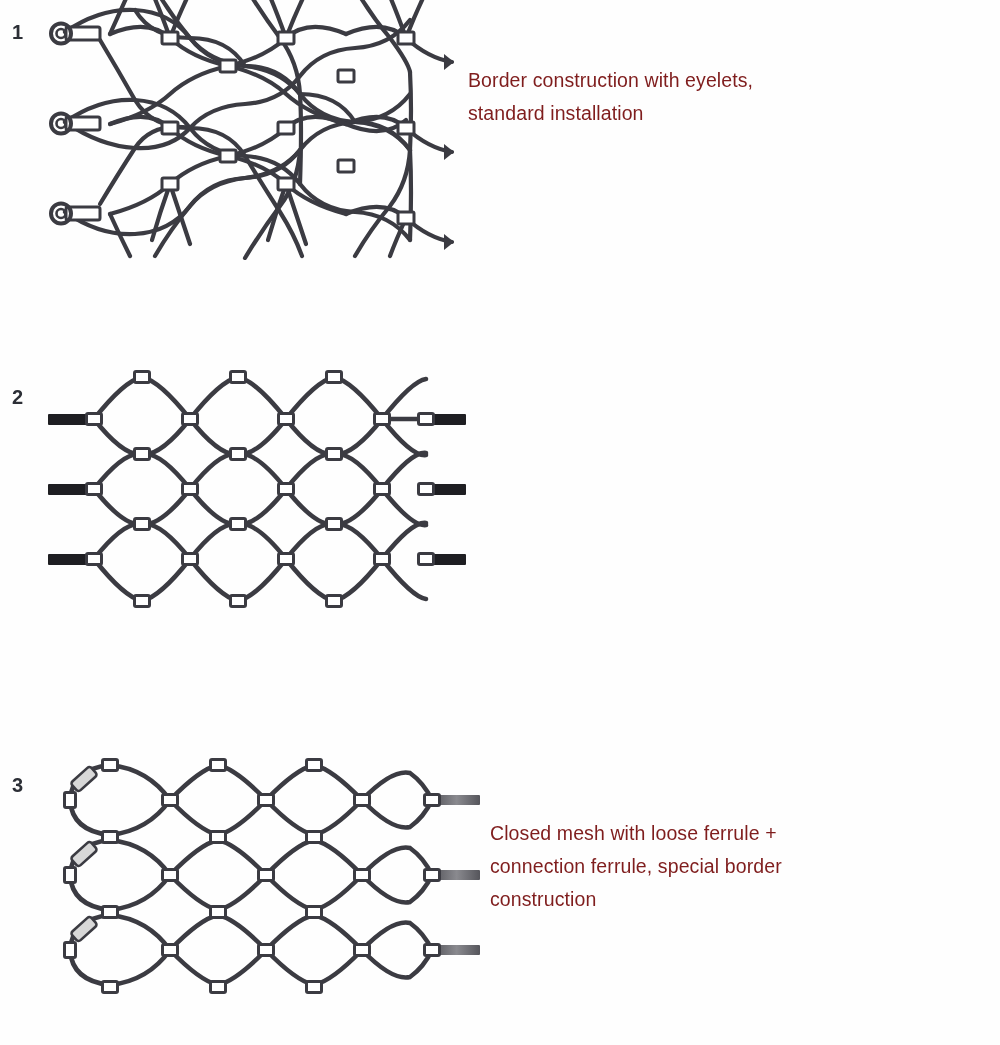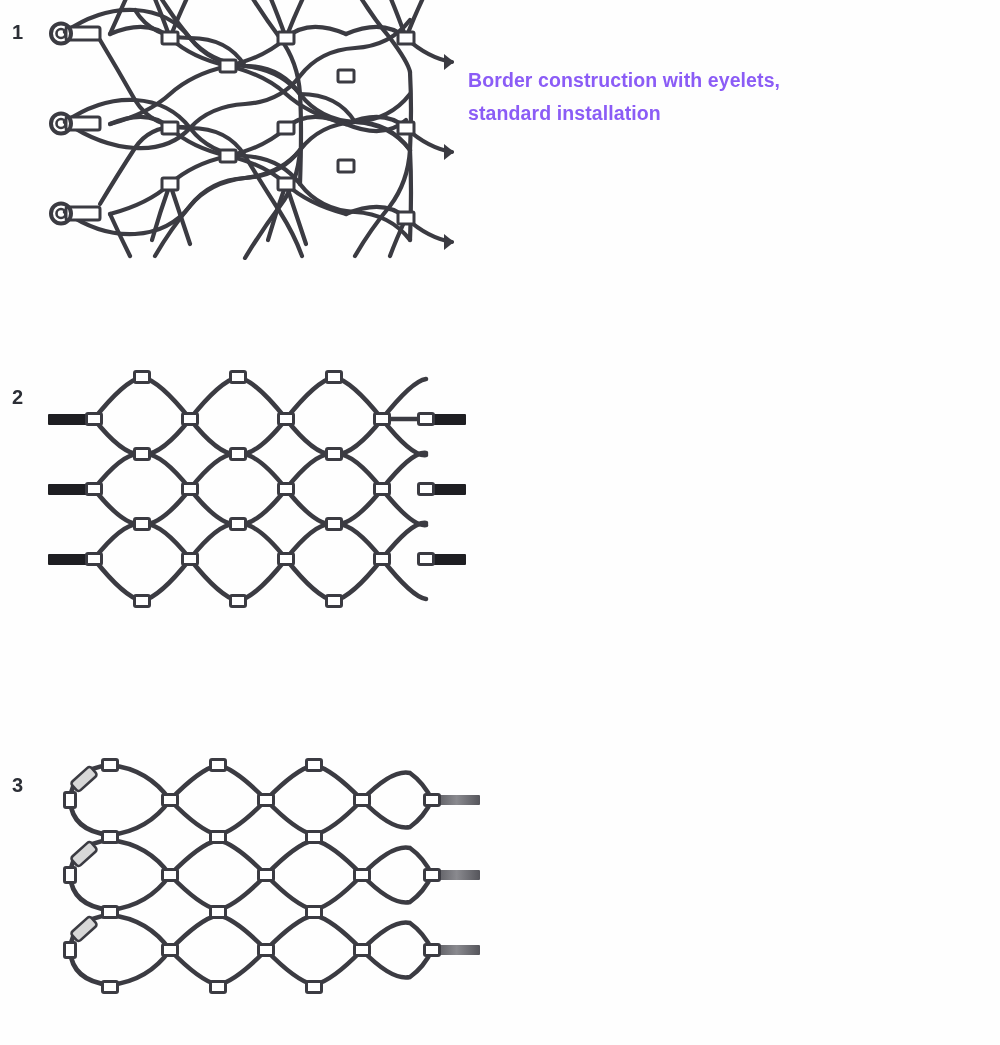--- a/index.html
+++ b/index.html
@@ -45,26 +45,26 @@
 
   .figure {
     position: absolute;
     left: 40px;
     top: 0px;
   }
   .figure svg { display: block; }
 
   .caption {
     position: absolute;
-    color: #8b5cf6;
+    color: #7f1d1d;
     font-size: 19.5px;
     line-height: 33px;
     letter-spacing: 0.1px;
     white-space: pre-line;
-    font-weight: 700;
+    font-weight: 400;
   }
   #row-1 .caption { left: 468px; top: 44px; width: 430px; }
   #row-2 .caption { left: 487px; top: 38px; width: 430px; }
   #row-3 .caption { left: 490px; top: 42px; width: 440px; }
 </style>
 </head>
 <body>
 
 <div class="page">
 
@@ -358,15 +358,18 @@
           <use href="#node3" x="226" y="195"></use>
           <use href="#node3" x="322" y="195"></use>
           <use href="#node3" x="392" y="195"></use>
           <use href="#node3" x="70" y="232"></use>
           <use href="#node3" x="178" y="232"></use>
           <use href="#node3" x="274" y="232"></use>
         </g>
       </svg>
     </div>
 
+    <p class="caption">Closed mesh with loose ferrule +
+connection ferrule, special border
+construction</p>
   </section>
 
 </div>
 
 </body></html>

